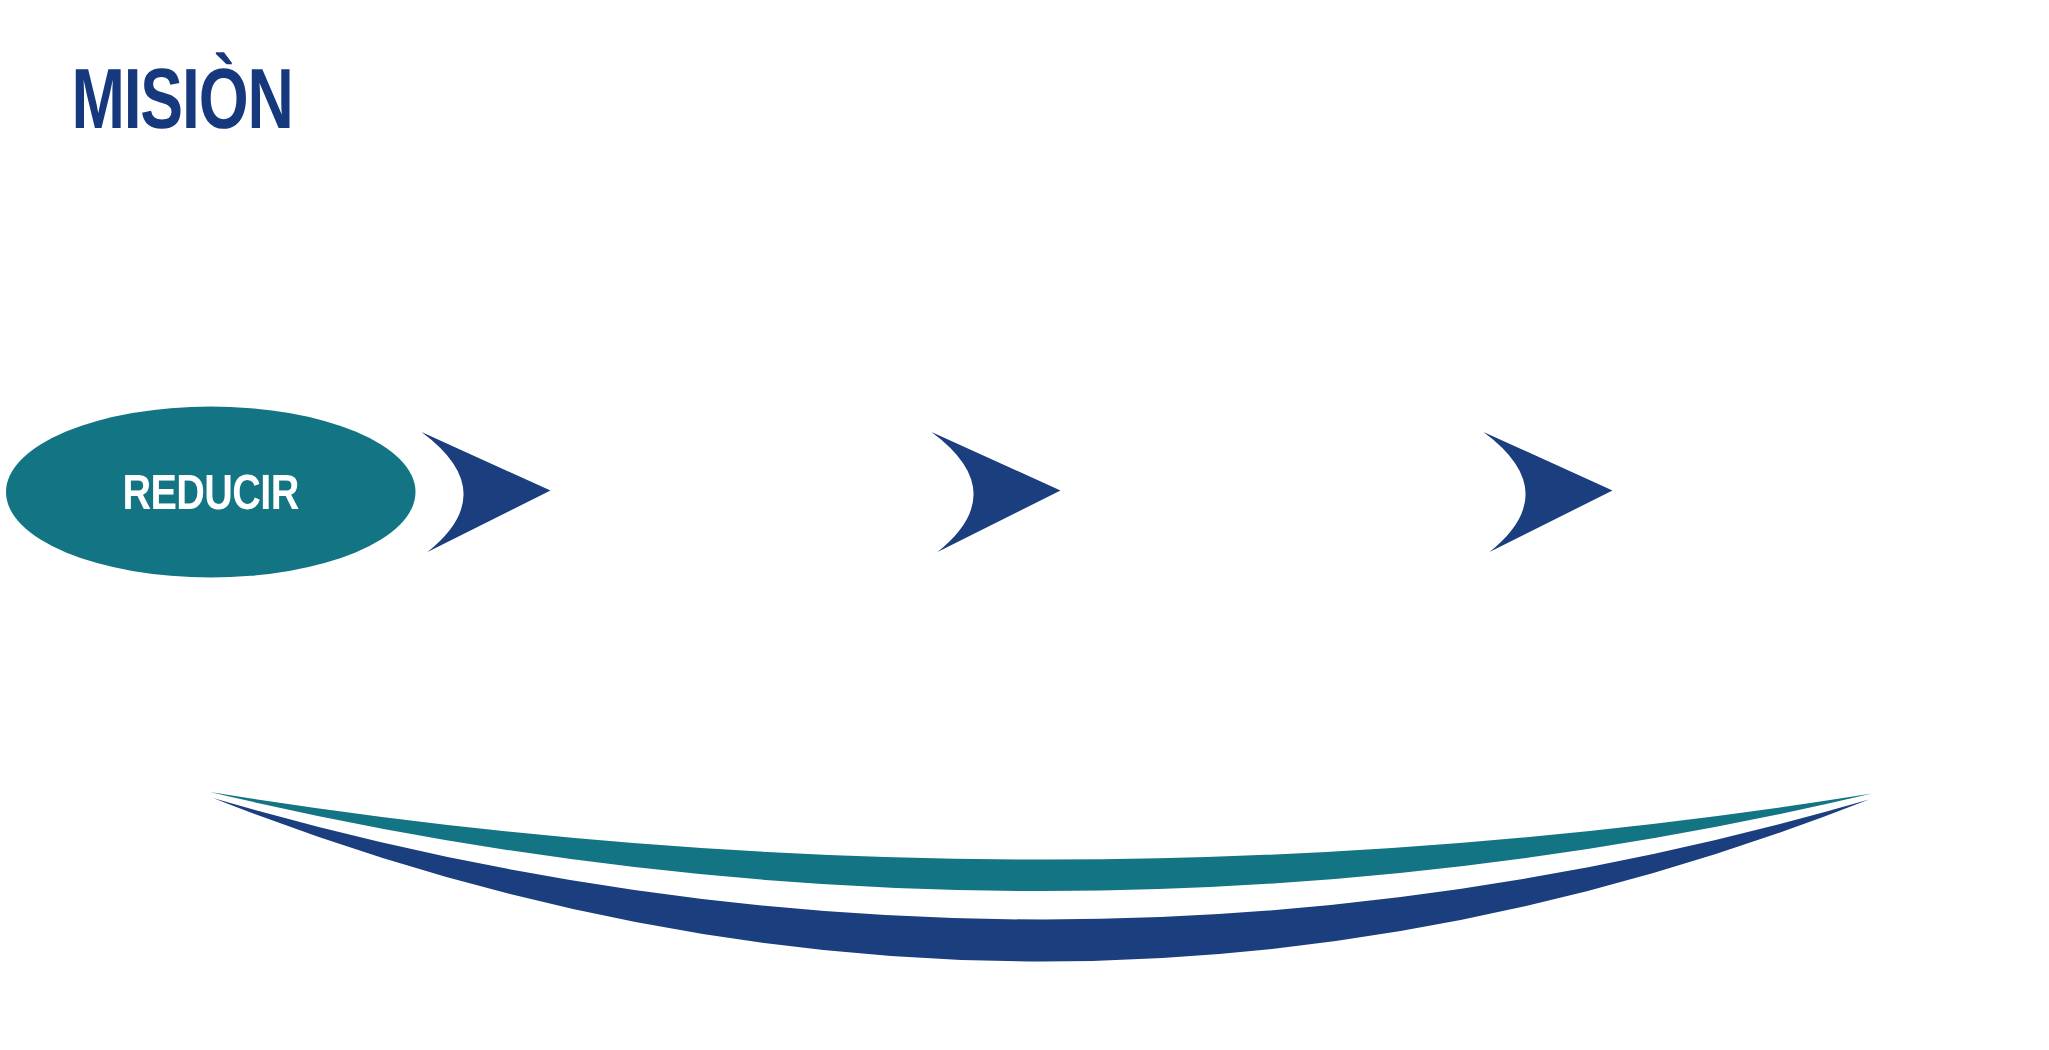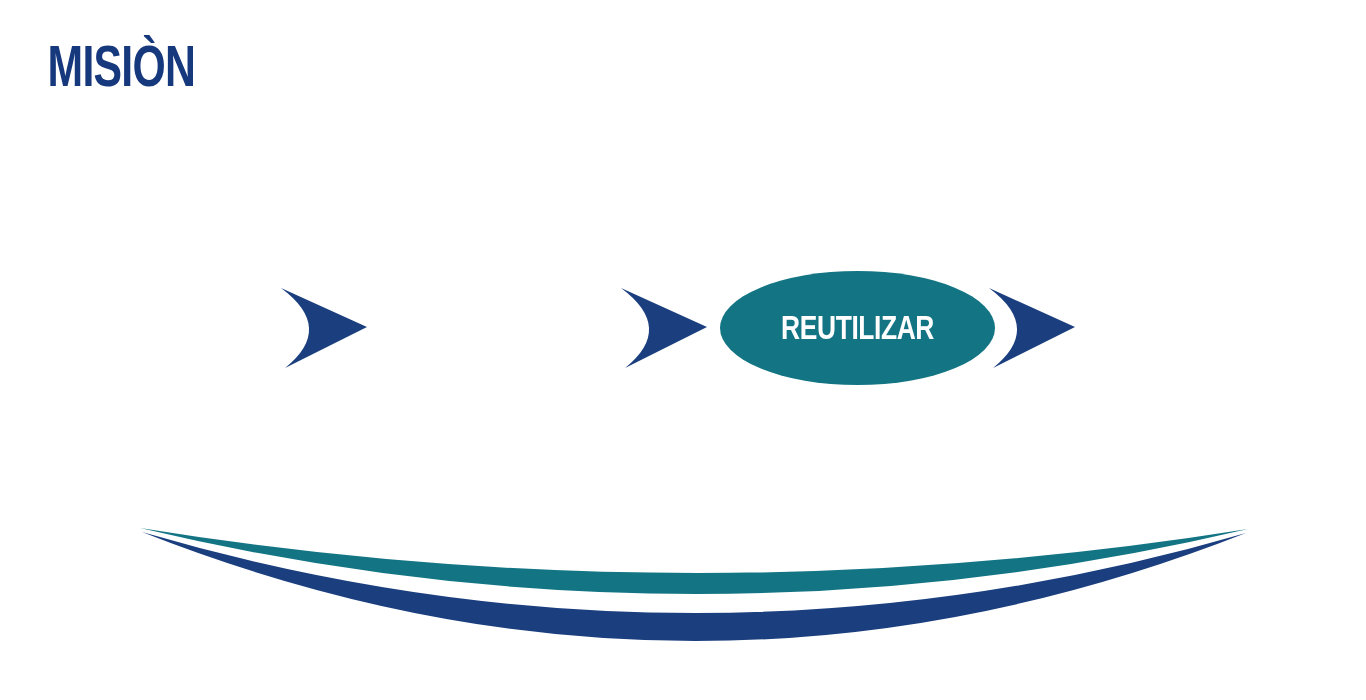--- a/index.html
+++ b/index.html
@@ -78,33 +78,33 @@
   .navy-fill { fill: var(--navy); }
   .teal-fill { fill: var(--teal); }
 </style>
 </head>
 <body>
 
 <div class="canvas">
 
   <h1 class="title"><span class="squeeze">MISIÒN</span></h1>
 
+  <div class="ellipse e1">
+    <span class="step-label">REDUCIR</span>
+  </div>
 
   <svg class="chevron c1" viewBox="0 0 86 80" preserveAspectRatio="none" aria-hidden="true">
     <path class="navy-fill" d="M0 0 L86 39 L4 80 Q54 40 0 0 Z"></path>
   </svg>
 
 
   <svg class="chevron c2" viewBox="0 0 86 80" preserveAspectRatio="none" aria-hidden="true">
     <path class="navy-fill" d="M0 0 L86 39 L4 80 Q54 40 0 0 Z"></path>
   </svg>
 
-  <div class="ellipse e3">
-    <span class="step-label">REUTILIZAR</span>
-  </div>
 
   <svg class="chevron c3" viewBox="0 0 86 80" preserveAspectRatio="none" aria-hidden="true">
     <path class="navy-fill" d="M0 0 L86 39 L4 80 Q54 40 0 0 Z"></path>
   </svg>
 
   <svg class="swoosh" viewBox="0 0 1130 145" preserveAspectRatio="none" aria-hidden="true">
     <path class="teal-fill" d="M10 16 Q564 105.5 1118 17 Q564 147.5 10 16 Z"></path>
     <path class="navy-fill" d="M12 20 Q564 181.5 1116 21 Q564 237.5 12 20 Z"></path>
   </svg>
 

